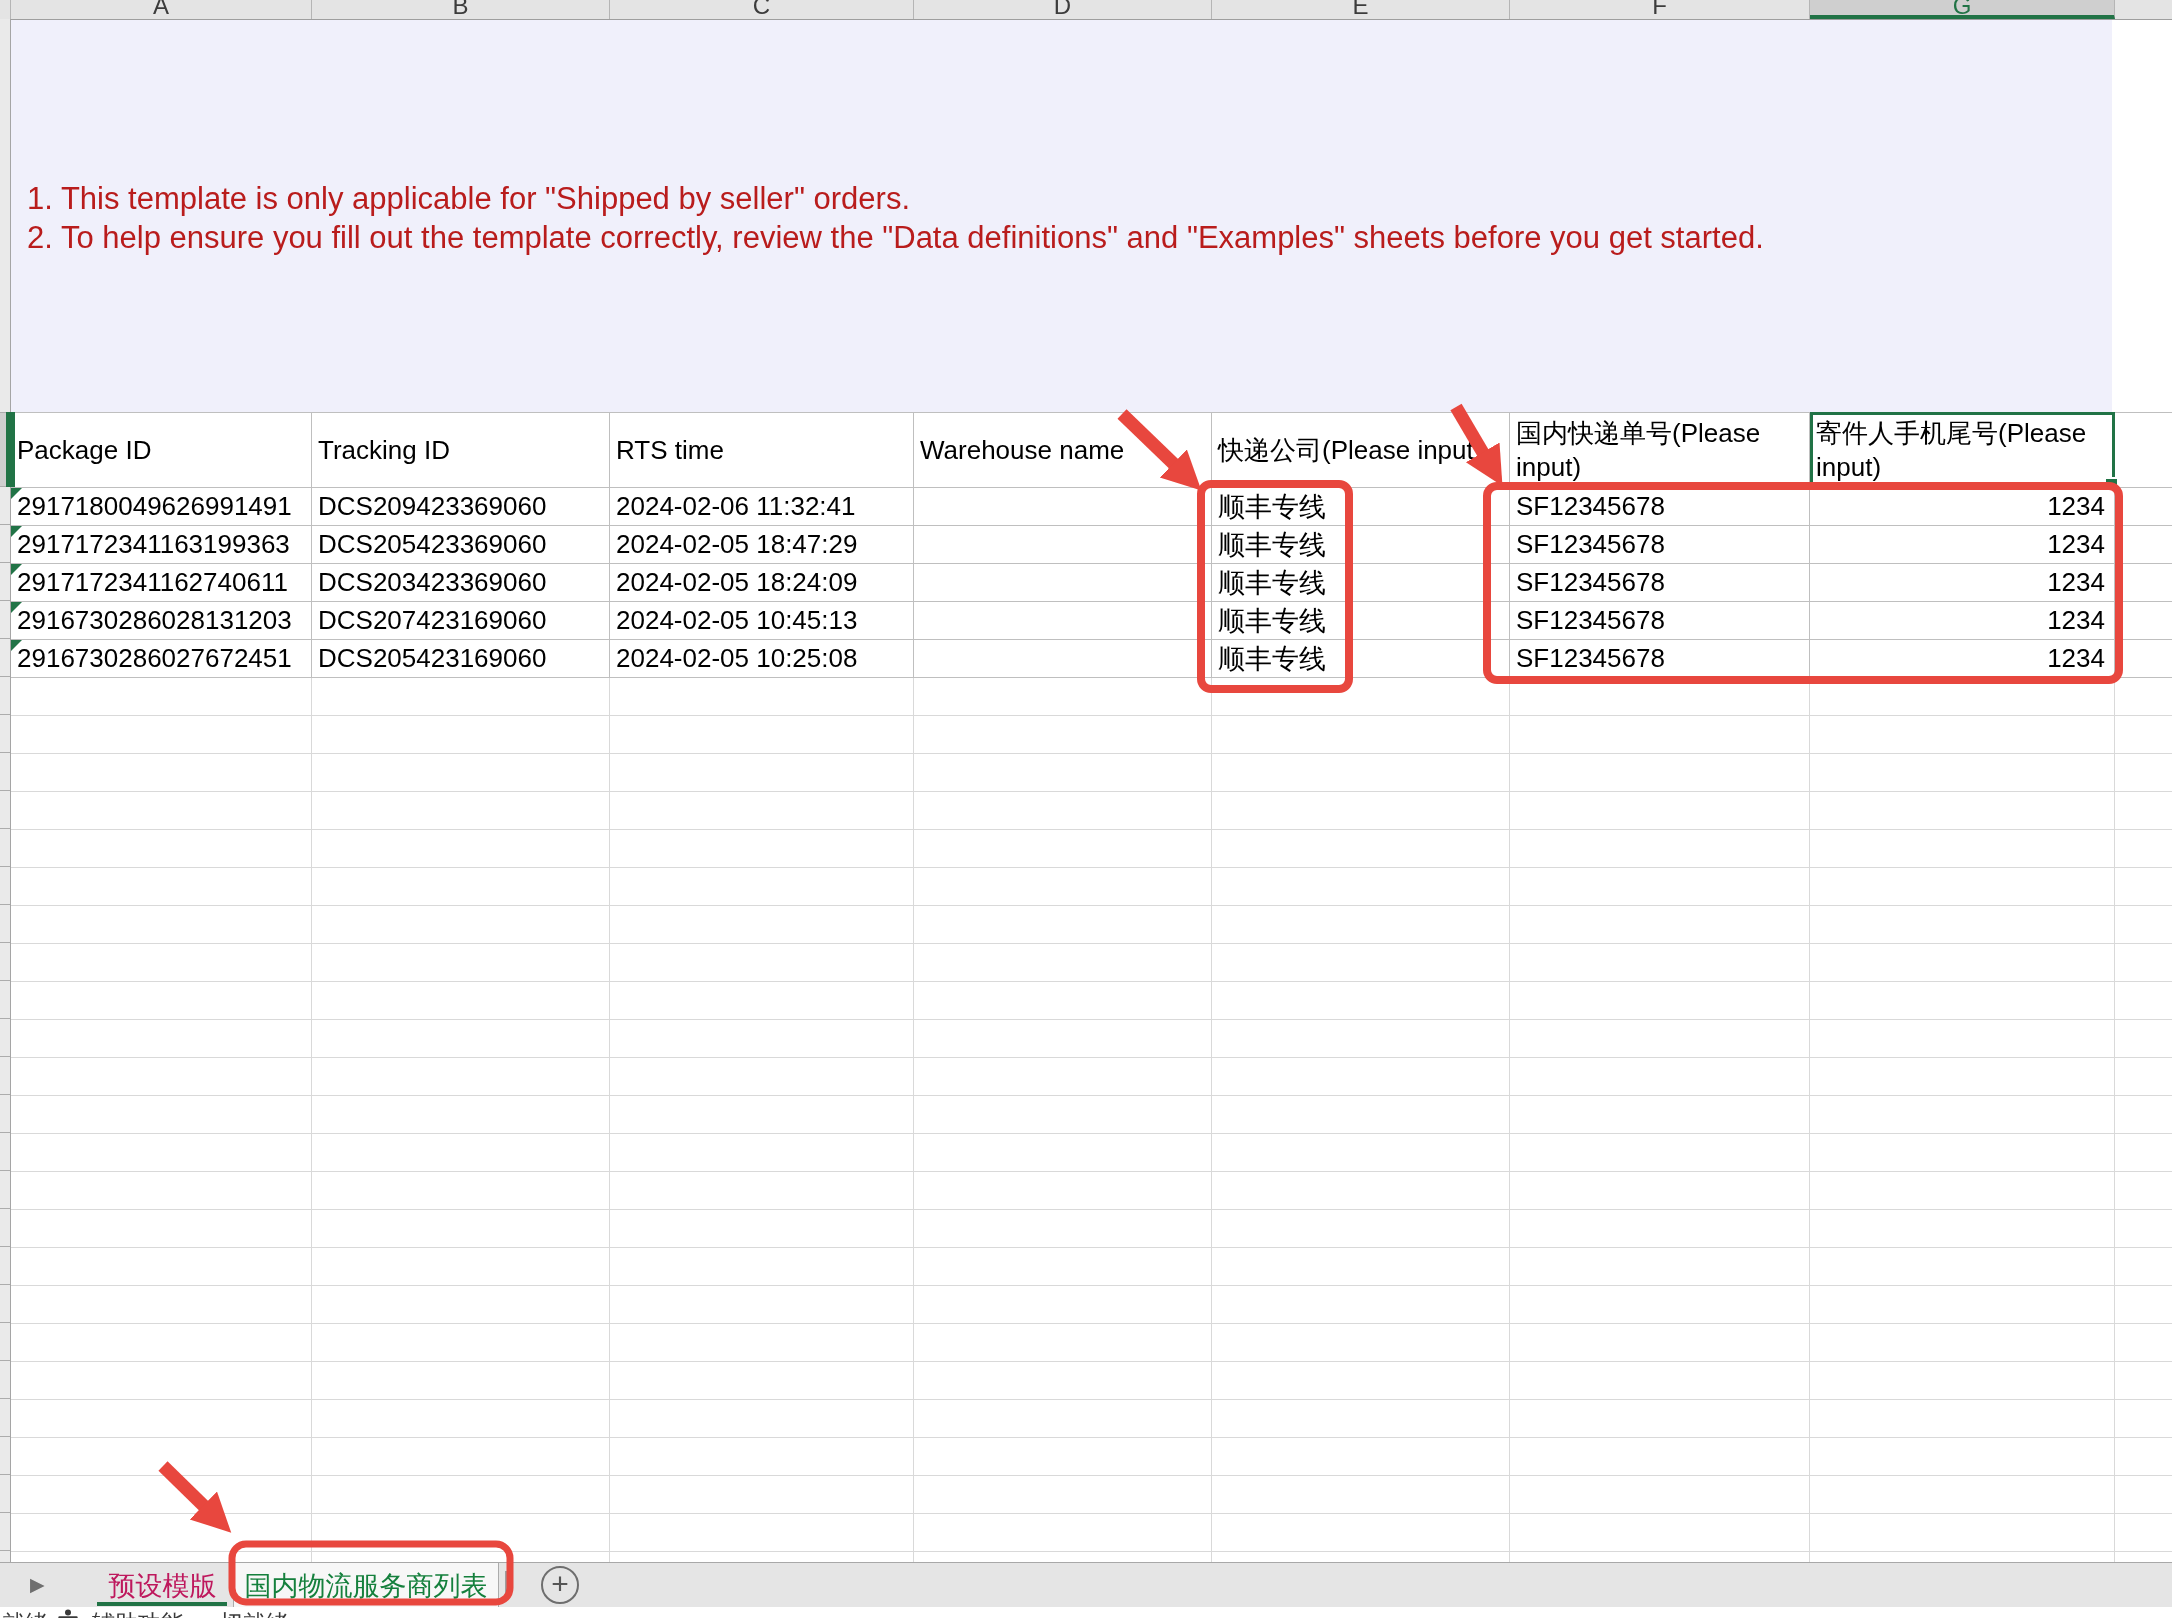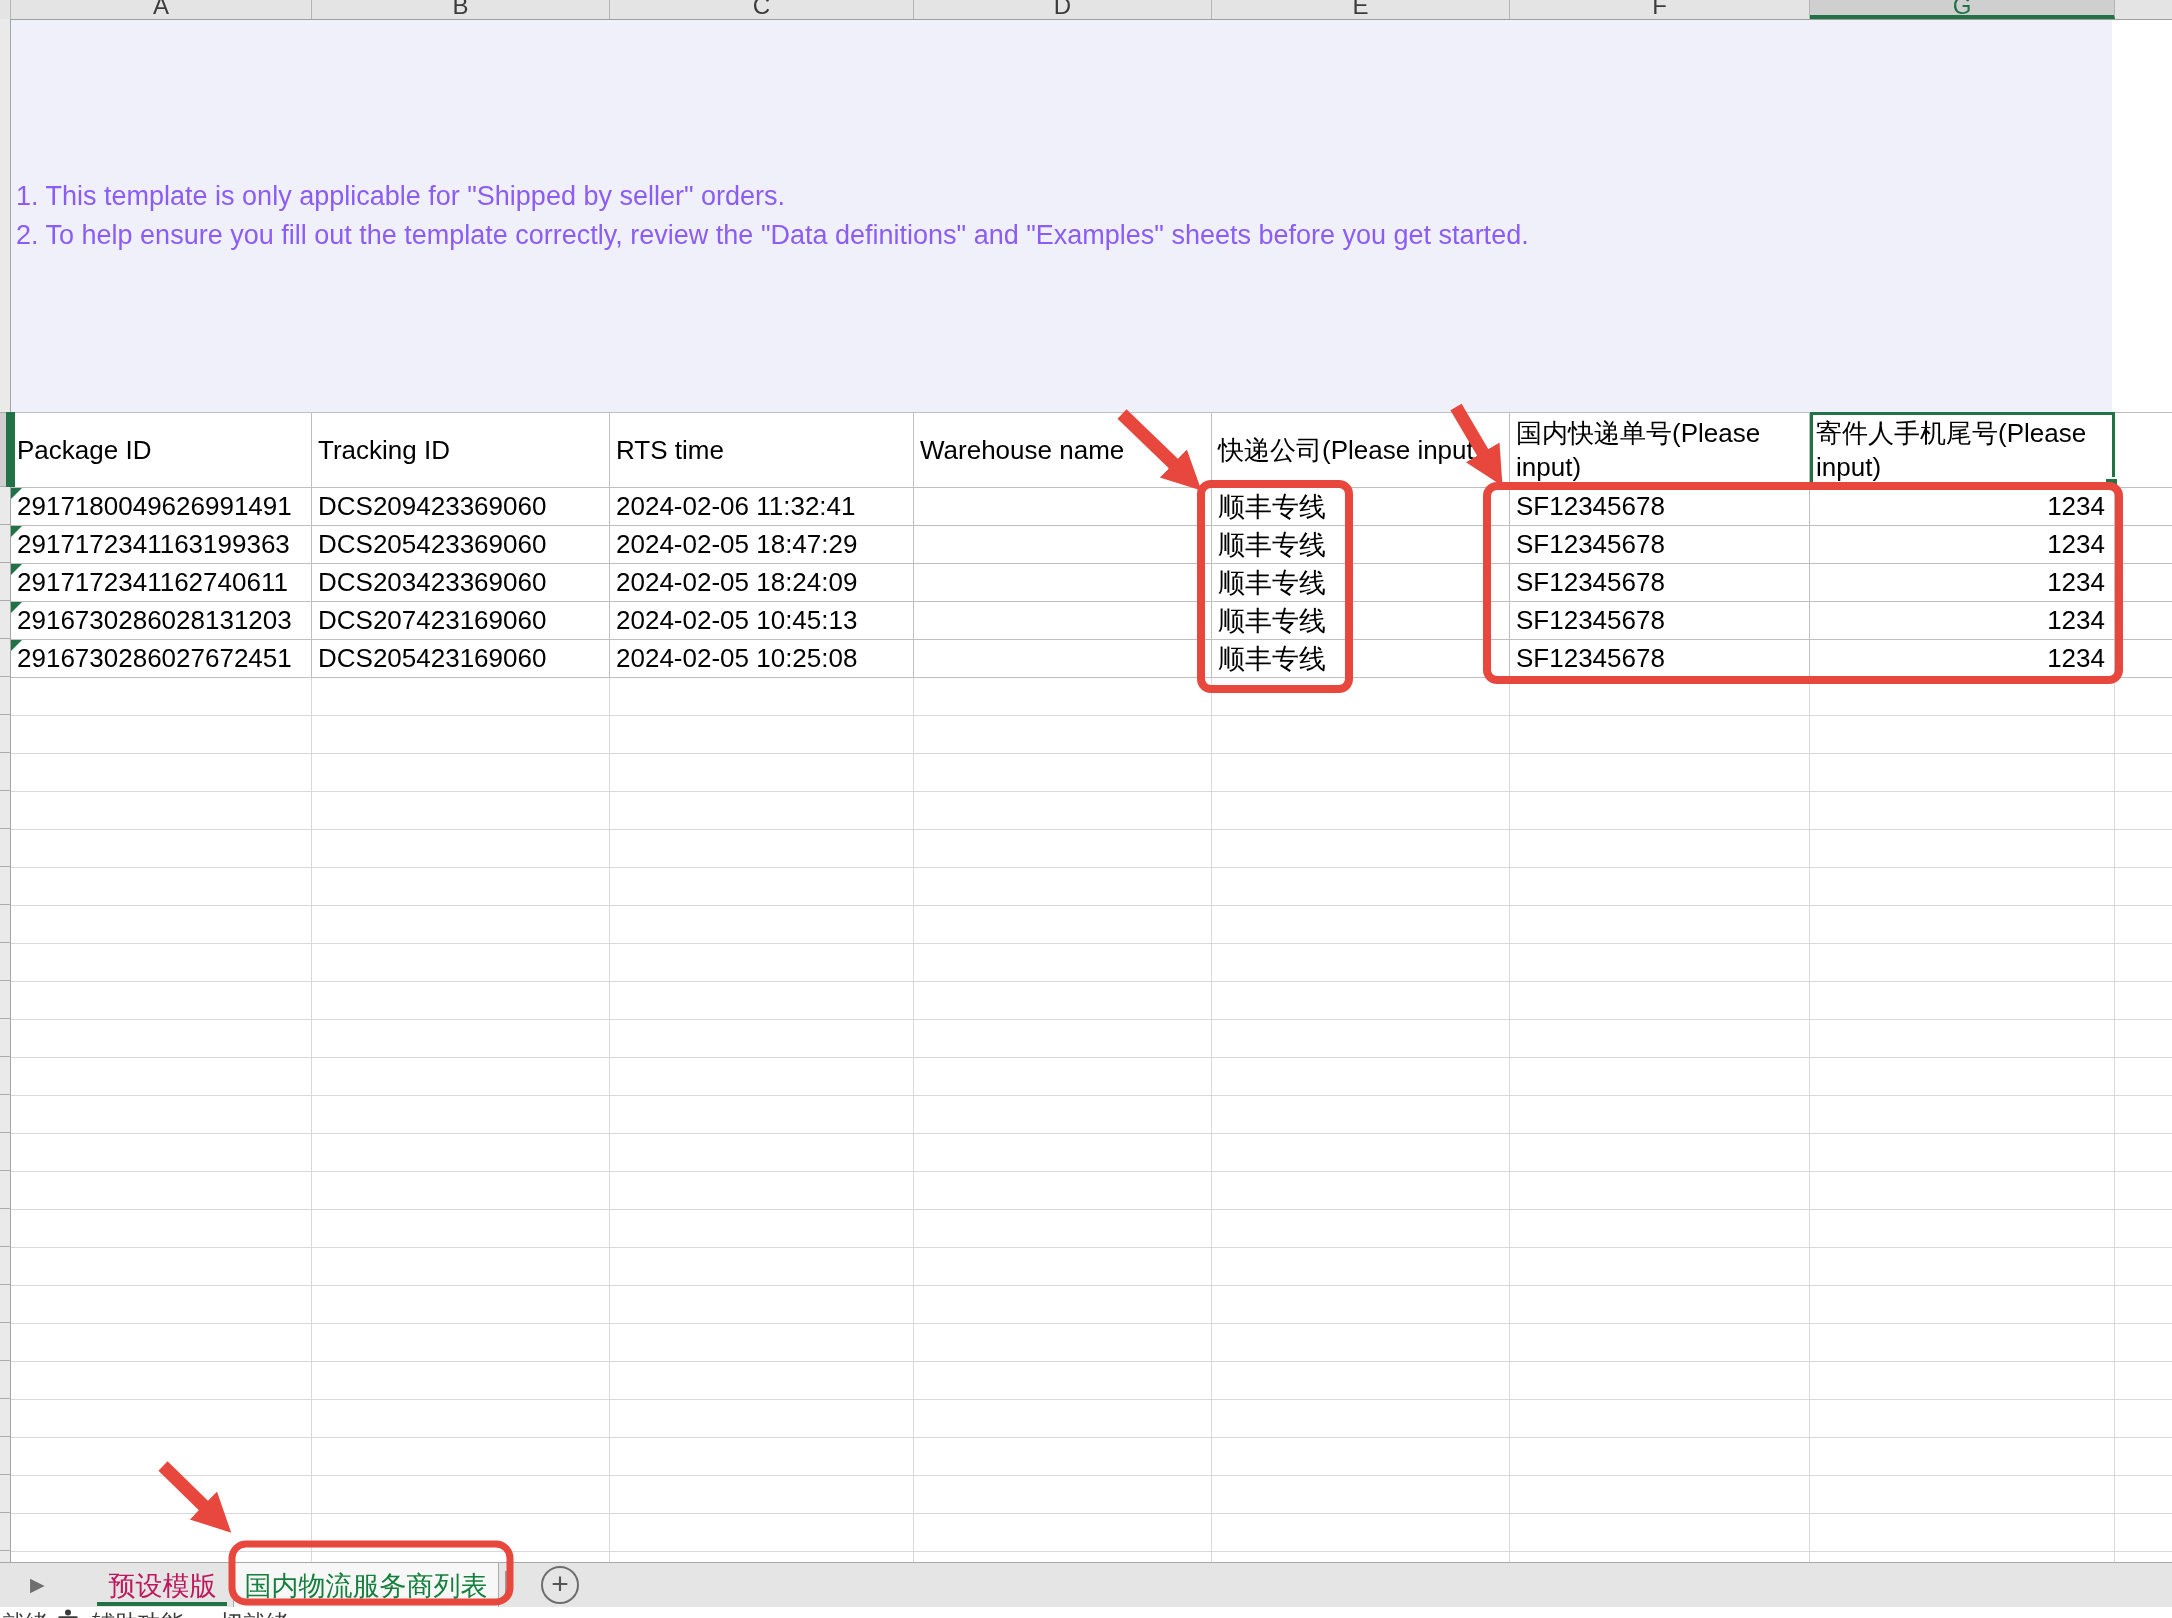--- a/index.html
+++ b/index.html
@@ -19,21 +19,21 @@
   
   .row-sliver{position:absolute;left:0;top:19px;width:11px;height:1543px;background:#EAEAEA;
     border-right:1px solid #A5A5A5;box-sizing:border-box;z-index:2;}
   .sliver-ticks{position:absolute;left:0;right:0;top:468px;bottom:0;
     background:repeating-linear-gradient(to bottom,transparent 0 37px,#ACACAC 37px 38px);}
   .sliver-activerow{position:absolute;left:0;top:393px;width:11px;height:75px;background:#CFCFCF;border-top:1px solid #ACACAC;border-bottom:1px solid #ACACAC;box-sizing:border-box;}
   .active-row-bar{position:absolute;left:6px;top:412px;width:9px;height:75px;background:#217346;z-index:6;}
 
   
   .instructions{position:absolute;left:11px;top:19px;width:2101px;height:393px;background:#F0F0FB;z-index:1;}
-  .instr{position:absolute;left:5px;white-space:nowrap;font-size:27px;color:#8b5cf6;}
+  .instr{position:absolute;left:16px;white-space:nowrap;font-size:31px;color:#b91c1c;}
   .instr.l1{top:162px;}
   .instr.l2{top:201px;}
 
   
   .grid{position:absolute;left:11px;top:412px;width:2161px;height:1150px;background:#fff;overflow:hidden;z-index:1;}
   .row{display:flex;width:100%;}
   .cell{box-sizing:border-box;position:relative;display:flex;align-items:center;
         padding-left:6px;overflow:hidden;font-size:26px;}
   .ca{width:301px}.cb{width:298px}.cc{width:304px}.cd{width:298px}
   .ce{width:298px}.cf{width:300px}.cg{width:305px}

